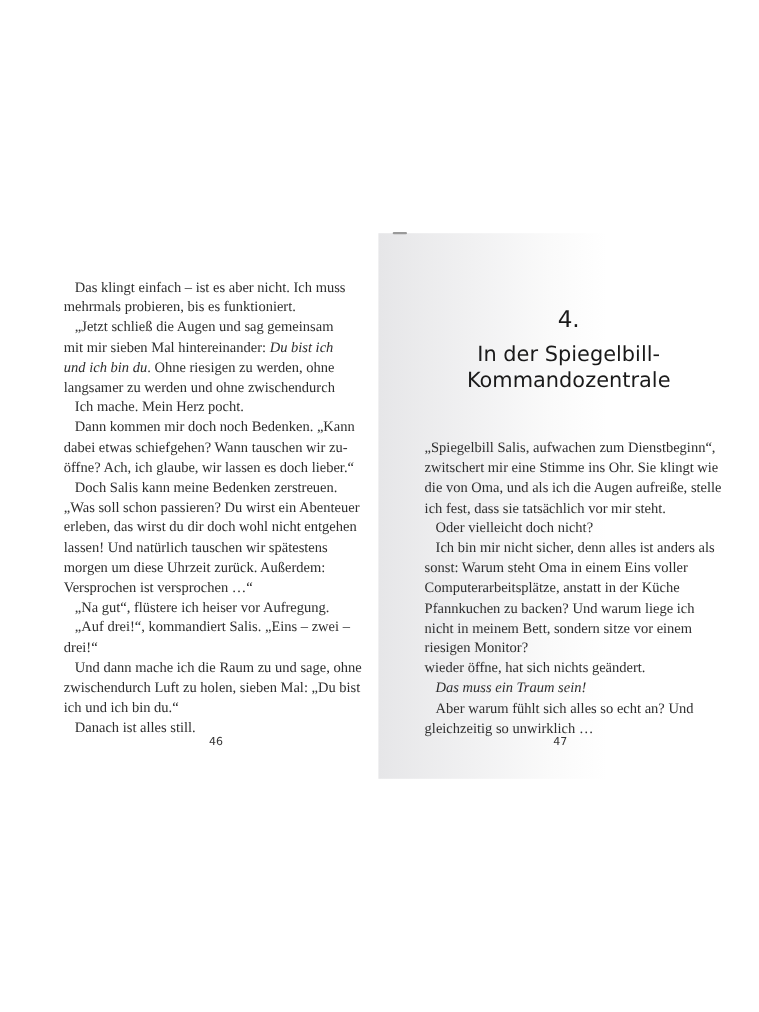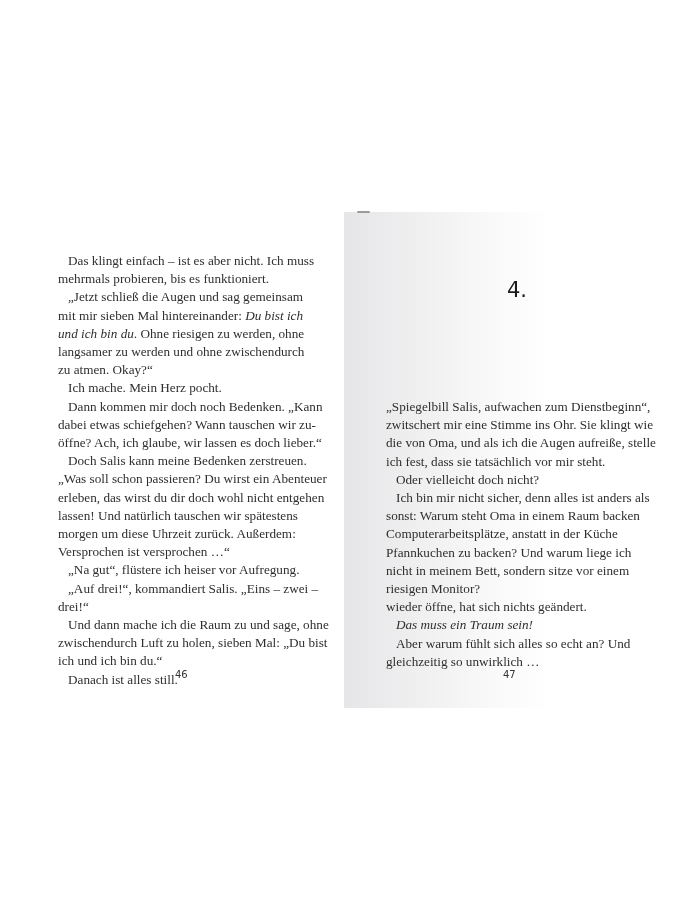--- a/index.html
+++ b/index.html
@@ -28,68 +28,71 @@
     position: absolute; left: 344px; width: 346px; top: 278px; text-align: center;
     font-family: "DejaVu Sans", sans-serif; font-size: 21px; color: #1a1a1a;
   }
   .chapter-title {
     position: absolute; left: 344px; width: 346px; top: 310px; text-align: center;
     font-family: "DejaVu Sans", sans-serif; font-size: 19px; line-height: 24px; color: #1a1a1a;
   }
   .page-num {
     position: absolute; top: 669px; font-family: "DejaVu Sans", sans-serif; font-size: 10px; color: #333;
   }
-  .pn-left { left: 175px; text-align: center; }
+  .pn-left { left: 190px; text-align: center; }
   .pn-right { left: 503px; }
 </style>
 </head>
 <body>
 
 <div class="spread">
   <div class="page-left"></div>
   <div class="page-right-bg"></div>
   <div class="mark"></div>
 
   <div class="text-block left-text">
     <span class="line indent">Das klingt einfach – ist es aber nicht. Ich muss</span>
     <span class="line">mehrmals probieren, bis es funktioniert.</span>
     <span class="line indent">„Jetzt schließ die Augen und sag gemeinsam</span>
     <span class="line"><span>mit mir sieben Mal hintereinander: </span><span class="ital">Du bist ich</span></span>
     <span class="line"><span class="ital">und ich bin du</span><span>. Ohne riesigen zu werden, ohne</span></span>
     <span class="line">langsamer zu werden und ohne zwischendurch</span>
-    <span class="line">zu atmen. Okay?“</span>
     <span class="line indent">Ich mache. Mein Herz pocht.</span>
     <span class="line indent">Dann kommen mir doch noch Bedenken. „Kann</span>
     <span class="line">dabei etwas schiefgehen? Wann tauschen wir zu-</span>
     <span class="line">öffne? Ach, ich glaube, wir lassen es doch lieber.“</span>
     <span class="line indent">Doch Salis kann meine Bedenken zerstreuen.</span>
     <span class="line">„Was soll schon passieren? Du wirst ein Abenteuer</span>
     <span class="line">erleben, das wirst du dir doch wohl nicht entgehen</span>
     <span class="line">lassen! Und natürlich tauschen wir spätestens</span>
     <span class="line">morgen um diese Uhrzeit zurück. Außerdem:</span>
     <span class="line">Versprochen ist versprochen …“</span>
     <span class="line indent">„Na gut“, flüstere ich heiser vor Aufregung.</span>
     <span class="line indent">„Auf drei!“, kommandiert Salis. „Eins – zwei –</span>
     <span class="line">drei!“</span>
     <span class="line indent">Und dann mache ich die Raum zu und sage, ohne</span>
     <span class="line">zwischendurch Luft zu holen, sieben Mal: „Du bist</span>
     <span class="line">ich und ich bin du.“</span>
     <span class="line indent">Danach ist alles still.</span>
   </div>
 
   <div class="chapter-num">4.</div>
+  <div class="chapter-title">
+    <div>In der Spiegelbill-</div>
+    <div>Kommandozentrale</div>
+  </div>
 
   <div class="text-block right-text">
     <span class="line">„Spiegelbill Salis, aufwachen zum Dienstbeginn“,</span>
     <span class="line">zwitschert mir eine Stimme ins Ohr. Sie klingt wie</span>
     <span class="line">die von Oma, und als ich die Augen aufreiße, stelle</span>
     <span class="line">ich fest, dass sie tatsächlich vor mir steht.</span>
     <span class="line indent">Oder vielleicht doch nicht?</span>
     <span class="line indent">Ich bin mir nicht sicher, denn alles ist anders als</span>
-    <span class="line">sonst: Warum steht Oma in einem Raum backen</span>
+    <span class="line">sonst: Warum steht Oma in einem Eins voller</span>
     <span class="line">Computerarbeitsplätze, anstatt in der Küche</span>
     <span class="line">Pfannkuchen zu backen? Und warum liege ich</span>
     <span class="line">nicht in meinem Bett, sondern sitze vor einem</span>
     <span class="line">riesigen Monitor?</span>
     <span class="line">wieder öffne, hat sich nichts geändert.</span>
     <span class="line indent ital">Das muss ein Traum sein!</span>
     <span class="line indent">Aber warum fühlt sich alles so echt an? Und</span>
     <span class="line">gleichzeitig so unwirklich …</span>
   </div>
 

